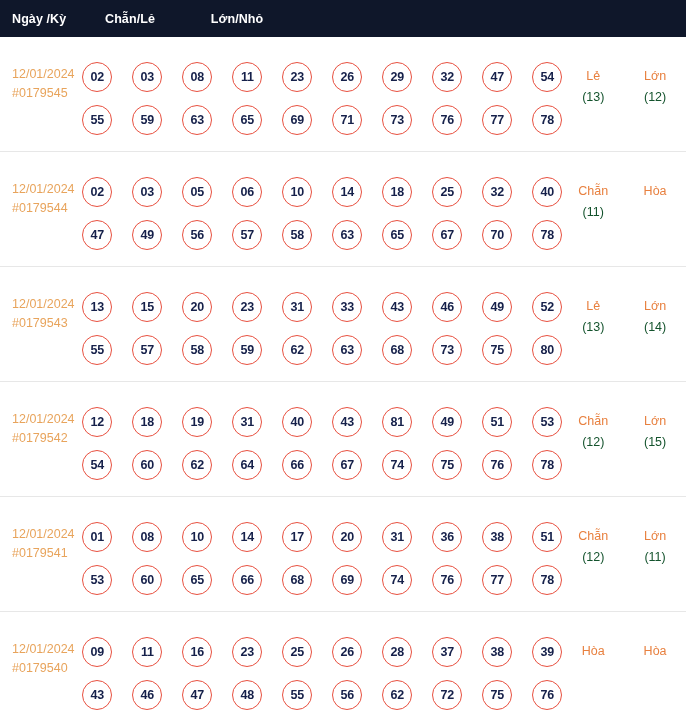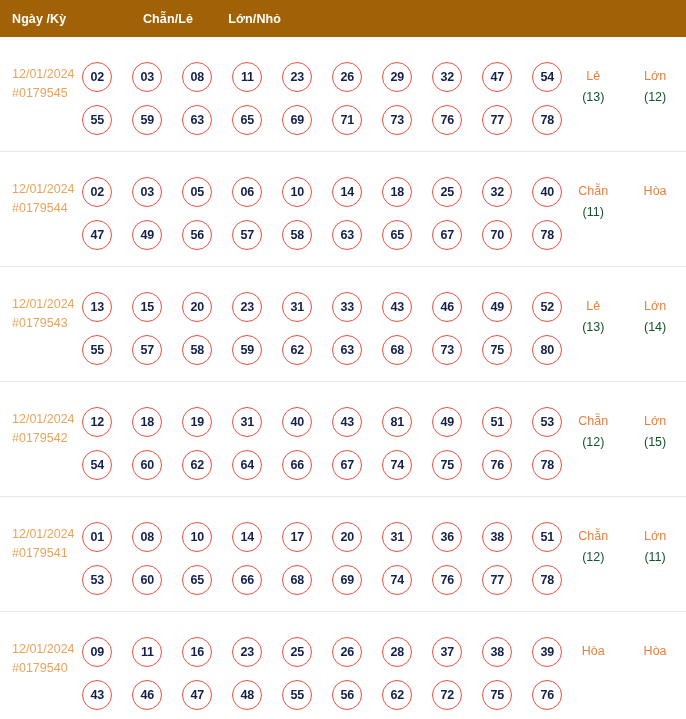--- a/index.html
+++ b/index.html
@@ -19,30 +19,30 @@
   .results-table {
     width: 686px;
     background: #ffffff;
   }
 
   
   .table-header {
     display: flex;
     align-items: center;
     height: 37px;
-    background: #a16207;
+    background: #0f172a;
     color: #ffffff;
     font-size: 12.5px;
     font-weight: bold;
     letter-spacing: .1px;
   }
   .col-date   { width: 105px; padding-left: 12px; }
   .col-result { flex: 1 1 auto; padding-left: 5px; }
-  .col-oddeven{ width: 88px; text-align: right; }
-  .col-bigsml { width: 88px; text-align: right; }
+  .col-oddeven{ width: 88px; text-align: left; }
+  .col-bigsml { width: 88px; text-align: center; }
 
   
   .row {
     display: flex;
     align-items: flex-start;
     border-bottom: 1px solid #e7e7e7;
     min-height: 115px;
     padding-top: 25px;
   }
   .row:last-child { border-bottom: none; }

